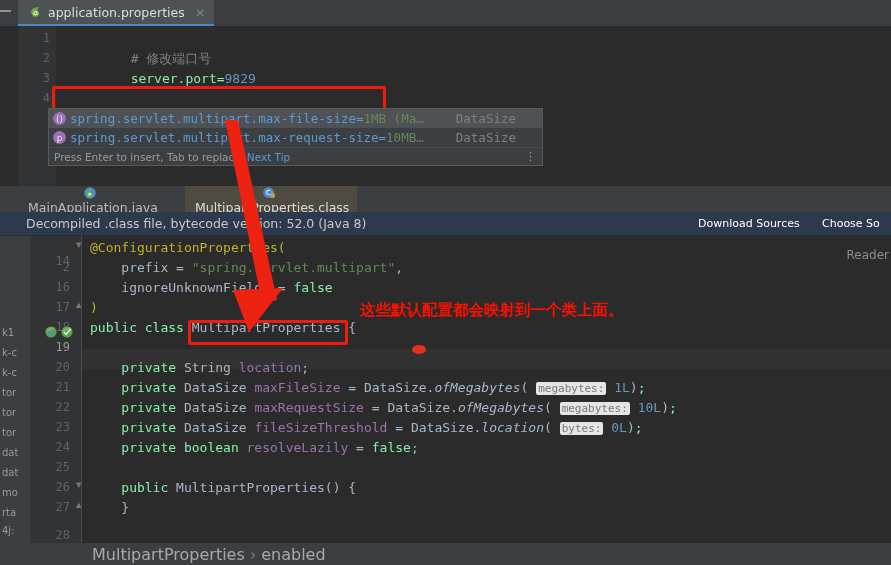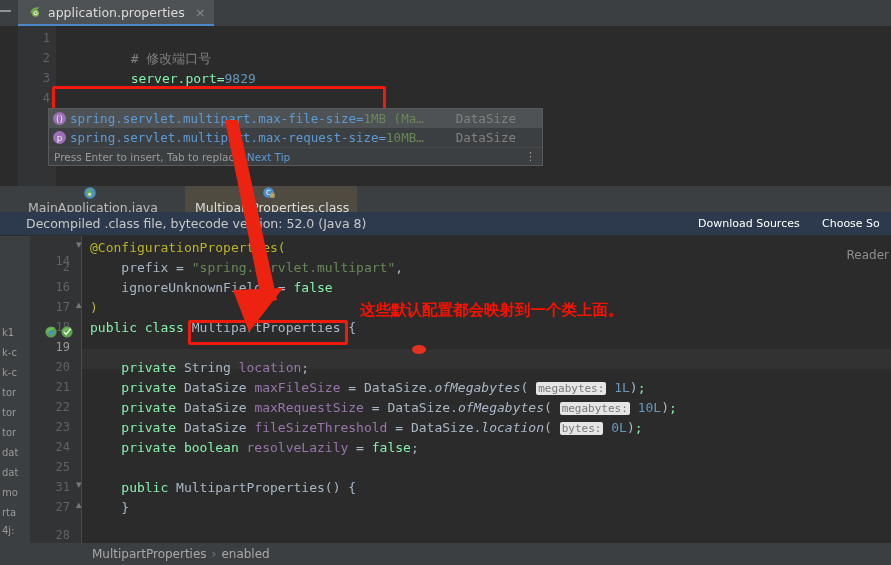--- a/index.html
+++ b/index.html
@@ -156,21 +156,21 @@
   }
   .reader-lbl {
     position: absolute; right: 2px; top: 248px; color: #8d8d8d; font-size: 12px;
   }
 
   
   .statusbar {
     position: absolute; left: 0; top: 543px; width: 891px; height: 22px;
     background: #3c3f41; display: flex; align-items: center;
   }
-  .crumbs { margin-left: 92px; color: #a8a8a8; font-size: 12px; }
+  .crumbs { margin-left: 92px; color: #a8a8a8; font-size: 16px; }
   .crumbs .sep { color: #7a7a7a; margin: 0 5px; }
 
   
   .redbox {
     position: absolute; border: 3px solid #f01b0e; border-radius: 2px;
     pointer-events: none;
   }
   .reddot {
     position: absolute; width: 14px; height: 9px; border-radius: 50%;
     background: #e33122;
@@ -308,21 +308,21 @@
     <div class="lnum" style="top:44px;  right:12px">16</div>
     <div class="lnum" style="top:64px;  right:12px">17</div>
     <div class="lnum" style="top:84px;  right:12px">18</div>
     <div class="lnum" style="top:104px; right:12px; color:#9a9a9a">19</div>
     <div class="lnum" style="top:124px; right:12px">20</div>
     <div class="lnum" style="top:144px; right:12px">21</div>
     <div class="lnum" style="top:164px; right:12px">22</div>
     <div class="lnum" style="top:184px; right:12px">23</div>
     <div class="lnum" style="top:204px; right:12px">24</div>
     <div class="lnum" style="top:224px; right:12px">25</div>
-    <div class="lnum" style="top:244px; right:12px">31</div>
+    <div class="lnum" style="top:244px; right:12px">26</div>
     <div class="lnum" style="top:264px; right:12px">27</div>
     <div class="lnum" style="top:292px; right:12px">28</div>
 
     <div class="fold" style="top:2px">▾</div>
     <div class="fold" style="top:62px">▴</div>
     <div class="fold" style="top:242px">▾</div>
     <div class="fold" style="top:262px">▴</div>
   </div>
 
   <div style="position:absolute; left:44px; top:324px; display:flex; gap:2px;">

